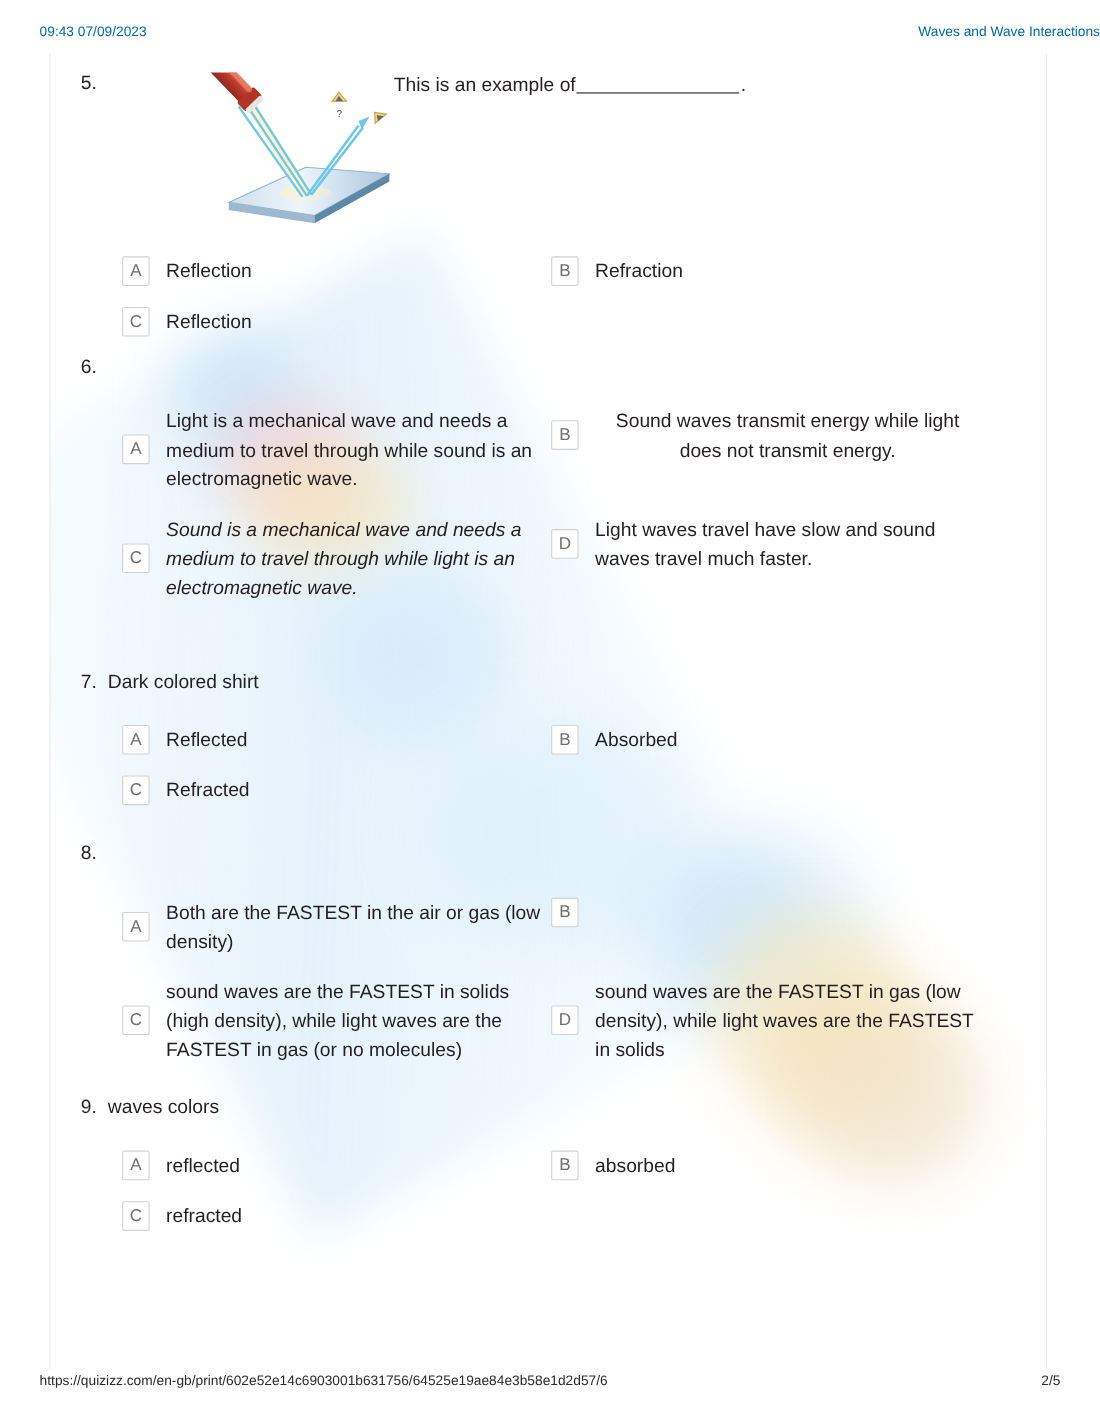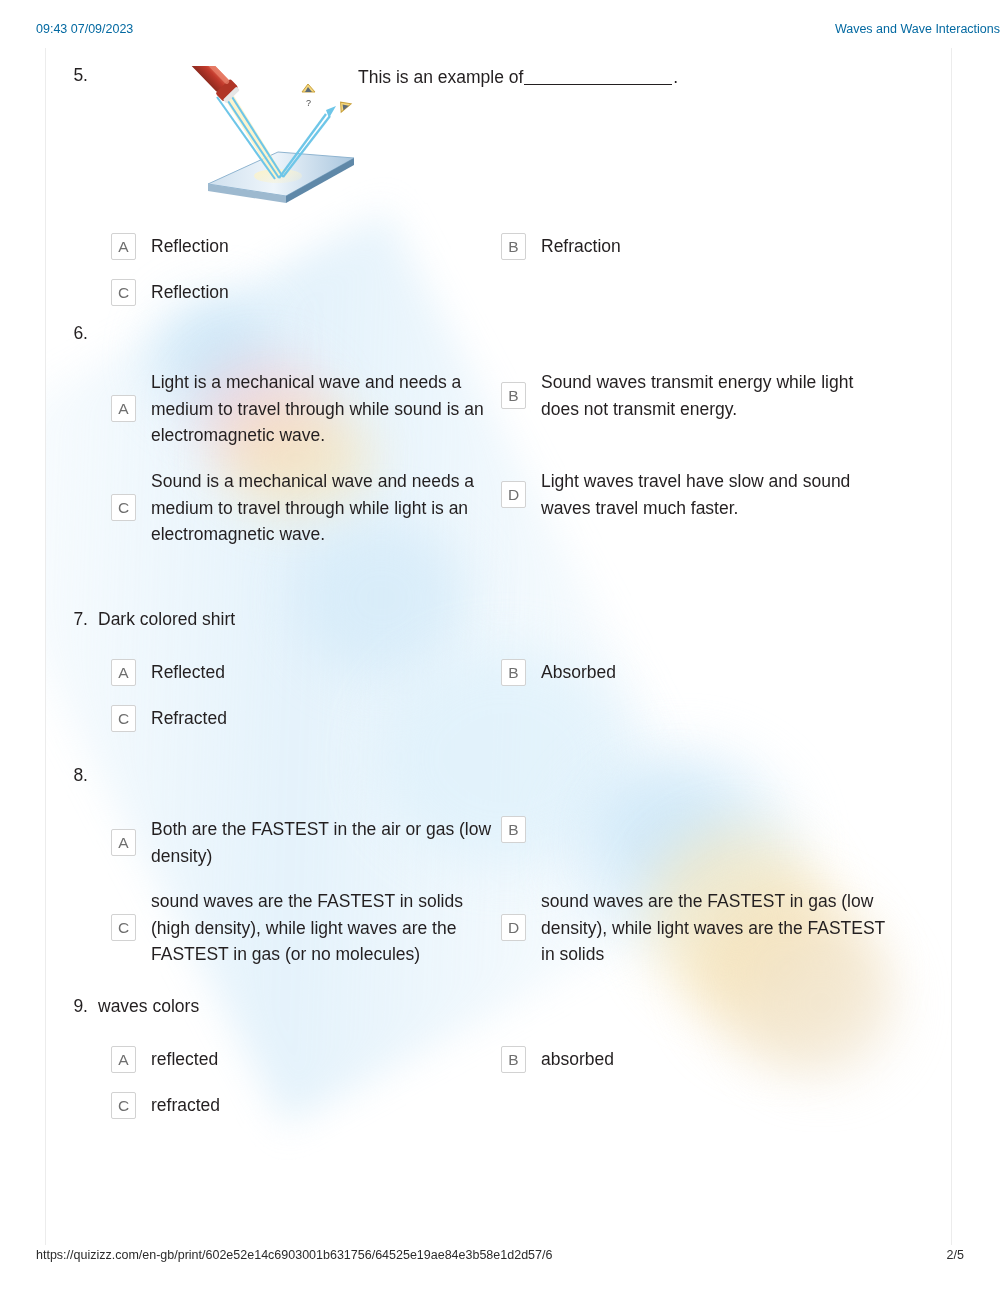--- a/index.html
+++ b/index.html
@@ -274,25 +274,25 @@
         <div class="q-num">6.</div>
       </div>
 
       <div class="answers" style="height:170px; margin-top:22px;">
         <div class="answer multiline" style="left:65px; top:0; width:400px;">
           <div class="opt-box">A</div>
           <div class="opt-text" style="width:350px;">Light is a mechanical wave and needs a medium to travel through while sound is an electromagnetic wave.</div>
         </div>
         <div class="answer multiline" style="left:455px; top:0; width:400px;">
           <div class="opt-box">B</div>
-          <div class="opt-text" style="width:350px;">Sound waves transmit energy while light does not transmit energy.</div>
+          <div class="opt-text" style="width:350px;text-align:center;">Sound waves transmit energy while light does not transmit energy.</div>
         </div>
         <div class="answer multiline" style="left:65px; top:99px; width:400px;">
           <div class="opt-box">C</div>
-          <div class="opt-text" style="width:350px;">Sound is a mechanical wave and needs a medium to travel through while light is an electromagnetic wave.</div>
+          <div class="opt-text" style="width:350px;font-style:italic;">Sound is a mechanical wave and needs a medium to travel through while light is an electromagnetic wave.</div>
         </div>
         <div class="answer multiline" style="left:455px; top:99px; width:400px;">
           <div class="opt-box">D</div>
           <div class="opt-text" style="width:350px;">Light waves travel have slow and sound waves travel much faster.</div>
         </div>
       </div>
     </div>
 
     <div class="question-block" style="top:558px; left:0;">
       <div class="q-head">

